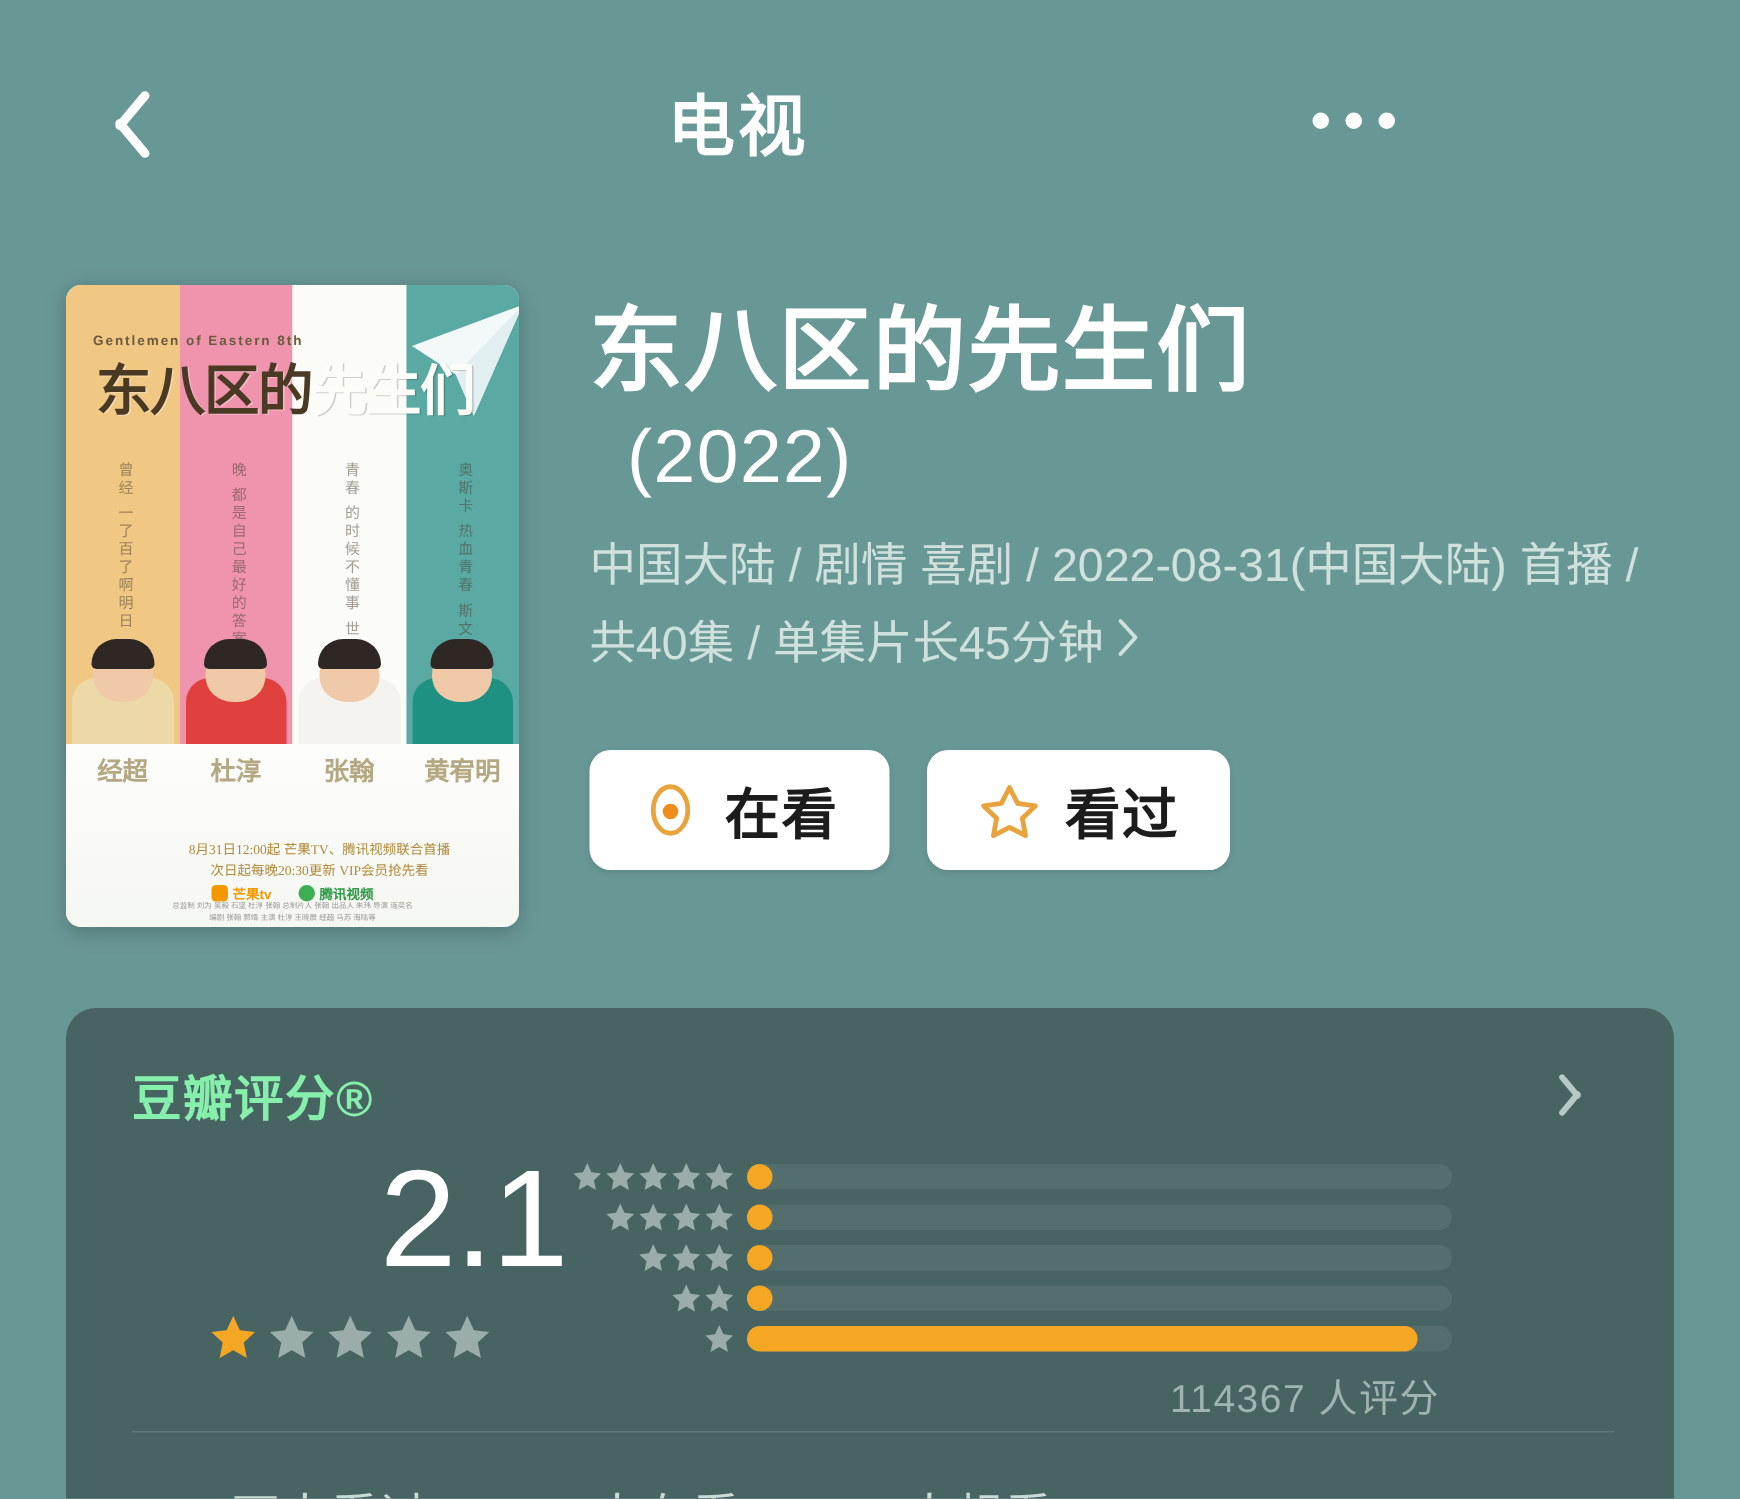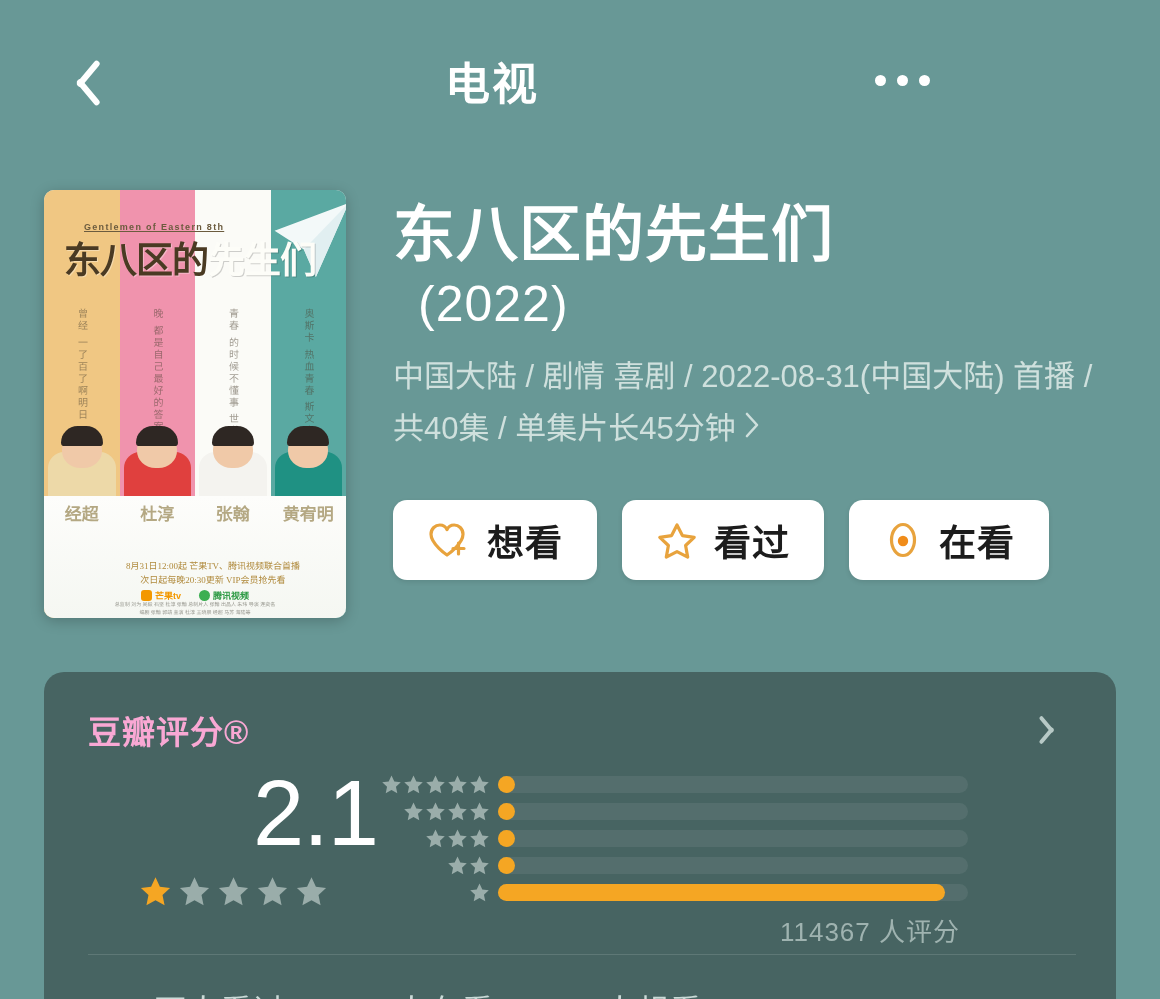--- a/index.html
+++ b/index.html
@@ -100,27 +100,26 @@
     height: 122px;
     background: linear-gradient(180deg,#fdfdfb 0%, #f5f7f2 100%);
   }
   .poster-plane {
     position: absolute;
     right: -6px; top: 8px;
     width: 86px; height: 86px;
   }
   .poster-title-en {
     position: absolute;
-    top: 32px; left: 40px;
+    top: 32px; left: 18px;
     font-size: 9px;
     letter-spacing: 1.3px;
     font-weight: 700;
     color: #6b5b3e;
     white-space: nowrap;
-    text-decoration: underline;
   }
   .poster-title-cn {
     position: absolute;
     top: 40px; left: 20px;
     font-size: 37px;
     font-weight: 900;
     letter-spacing: -1px;
     color: #4a3a23;
     text-shadow: 1px 1px 0 rgba(255,255,255,.35);
     white-space: nowrap;
@@ -312,21 +311,21 @@
     padding: 34px 40px 0 44px;
   }
   .rc-head {
     display: flex;
     align-items: center;
     justify-content: space-between;
   }
   .rc-title {
     font-size: 33px;
     font-weight: 600;
-    color: #f9a8d4;
+    color: #86efac;
     letter-spacing: 1px;
   }
   .rc-chev {
     width: 22px; height: 36px;
     position: relative;
     cursor: pointer;
     margin-right: 12px;
   }
   .rc-chev::before, .rc-chev::after {
     content: ""; position: absolute;
@@ -526,41 +525,34 @@
     <div class="movie-year">(2022)</div>
 
     <div class="meta">
       <span>中国大陆 / 剧情 喜剧 / 2022-08-31(中国大陆) 首播 / 共40集 / 单集片长45分钟</span><svg class="meta-chev" width="20" height="30" viewBox="0 0 20 30">
           <path d="M5 4 L15 15 L5 26" stroke="#cfe0dd" stroke-width="2.6" fill="none" stroke-linecap="round" stroke-linejoin="round"></path>
         </svg>
     </div>
 
     <div class="actions">
 
-      <button class="action-btn">
-        <svg width="44" height="40" viewBox="0 0 44 40">
-          <path d="M20 35 C20 35 4 24 4 14.2 C4 8.6 8.4 5 12.8 5 C16.2 5 19 7.2 20 9.6 C21 7.2 23.8 5 27.2 5 C31.6 5 36 8.6 36 14.2 C36 24 20 35 20 35 Z" fill="none" stroke="#E8A33D" stroke-width="3.2" stroke-linejoin="round"></path>
-          <path d="M31.5 23 L31.5 34 M26 28.5 L37 28.5" stroke="#E8A33D" stroke-width="3.2" stroke-linecap="round"></path>
-        </svg>
-        <span class="label">想看</span>
-      </button>
-
-      <button class="action-btn">
-        <svg width="42" height="40" viewBox="0 0 42 40">
-          <path d="M21 5 L26.4 15.6 L38.2 17.3 L29.6 25.5 L31.7 37.1 L21 31.6 L10.3 37.1 L12.4 25.5 L3.8 17.3 L15.6 15.6 Z" fill="none" stroke="#E8A33D" stroke-width="3.2" stroke-linejoin="round"></path>
-        </svg>
-        <span class="label">看过</span>
-      </button>
 
       <button class="action-btn">
         <svg width="40" height="40" viewBox="0 0 40 40">
           <ellipse cx="20" cy="20" rx="11.5" ry="15.5" fill="none" stroke="#E8A33D" stroke-width="3.2"></ellipse>
           <circle cx="20" cy="21" r="5.2" fill="#F08C1A"></circle>
         </svg>
         <span class="label">在看</span>
+      </button>
+
+      <button class="action-btn">
+        <svg width="42" height="40" viewBox="0 0 42 40">
+          <path d="M21 5 L26.4 15.6 L38.2 17.3 L29.6 25.5 L31.7 37.1 L21 31.6 L10.3 37.1 L12.4 25.5 L3.8 17.3 L15.6 15.6 Z" fill="none" stroke="#E8A33D" stroke-width="3.2" stroke-linejoin="round"></path>
+        </svg>
+        <span class="label">看过</span>
       </button>
 
     </div>
   </div>
 </div>
 
 <div class="rating-card">
 
   <div class="rc-head">
     <div class="rc-title">豆瓣评分®</div>

